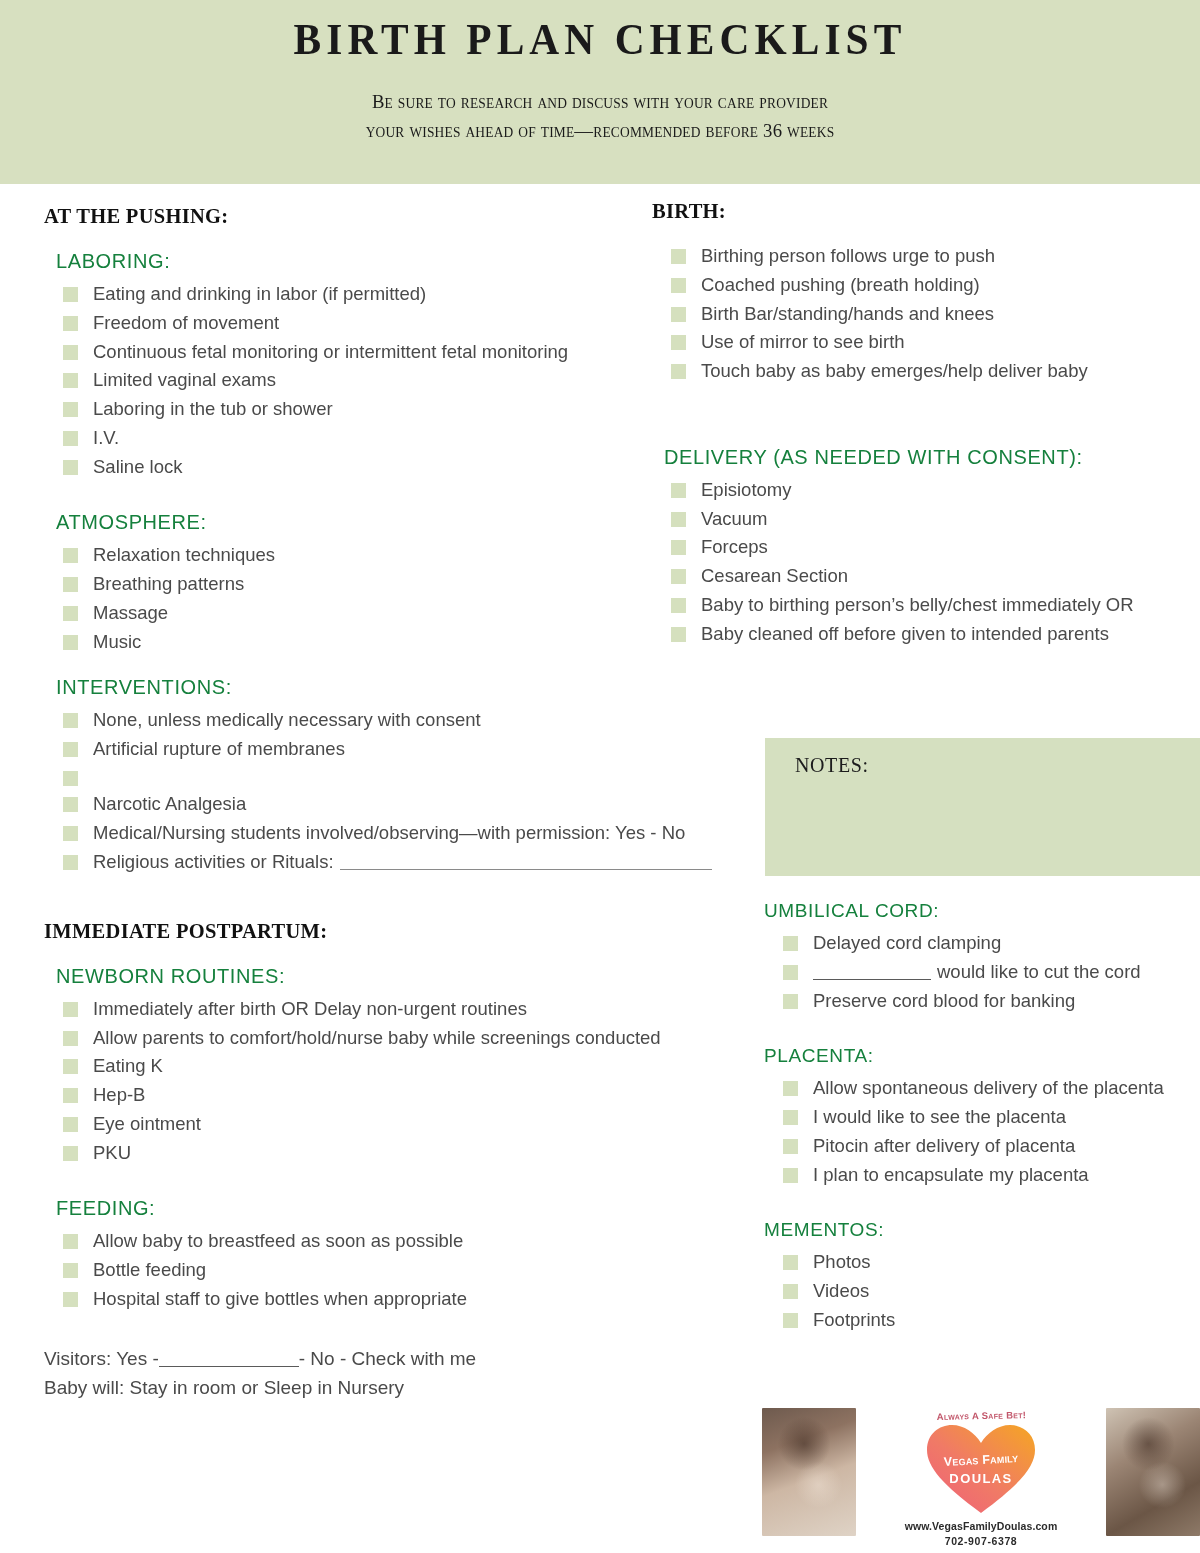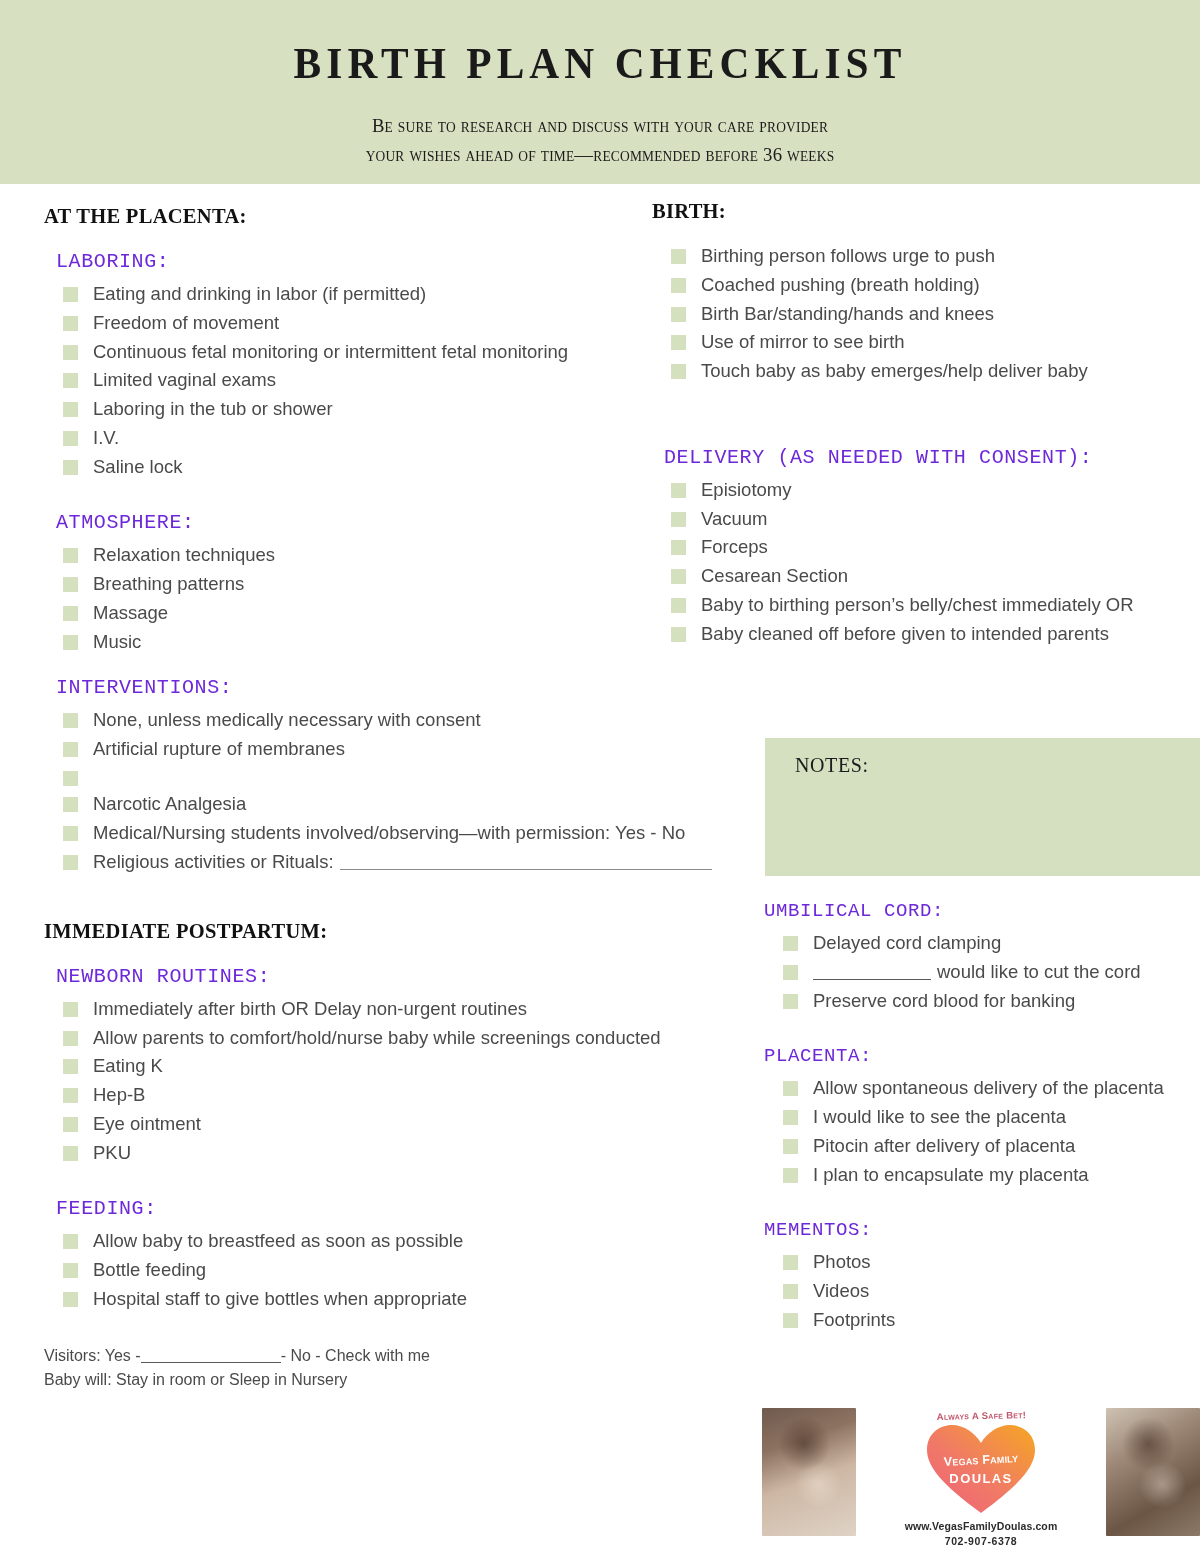--- a/index.html
+++ b/index.html
@@ -17,21 +17,21 @@
 
   
   .header-band {
     position: absolute;
     left: 0; top: 0;
     width: 1200px;
     height: 184px;
     background: #d7e0c0;
     text-align: center;
     box-sizing: border-box;
-    padding-top: 36px;
+    padding-top: 12px;
   }
   .doc-title {
     font-family: "Liberation Serif", serif;
     font-size: 45px;
     font-weight: 700;
     letter-spacing: 5.5px;
     color: #1a1a1a;
     margin: 0;
     line-height: 1.2;
     transform: scaleX(0.92);
@@ -71,24 +71,24 @@
   
   .sec-head {
     font-family: "Liberation Serif", serif;
     font-size: 20.5px;
     font-weight: 700;
     color: #111111;
     letter-spacing: 0.3px;
     margin: 0 0 22px 0;
   }
   .sub-head {
-    font-family: Liberation Mono, monospace;
+    font-family: Liberation Sans, sans-serif;
     font-size: 20px;
     font-weight: 400;
-    color: #6d28d9;
+    color: #15803d;
     letter-spacing: 0.6px;
     margin: 0 0 10px 0;
   }
   .indent {
     margin-left: 12px;
   }
   .sub-head.sm {
     font-size: 19px;
   }
 
@@ -153,21 +153,21 @@
     color: #1c1c1c;
     letter-spacing: 0.6px;
     position: absolute;
     left: 30px;
     top: 16px;
   }
 
   
   .freeline {
     font-family: "Liberation Sans", sans-serif;
-    font-size: 16px;
+    font-size: 19px;
     color: #4a4a4a;
     line-height: 1.55;
     white-space: nowrap;
   }
   .freeline .blank-v {
     display: inline-block;
     border-bottom: 1.3px solid #5a5a5a;
     width: 140px;
     vertical-align: -2px;
   }
@@ -272,21 +272,21 @@
 <div class="header-band">
   <h1 class="doc-title">BIRTH PLAN CHECKLIST</h1>
   <p class="doc-subtitle">
     <span>Be sure to research and discuss with your care provider</span><br>
     <span>your wishes ahead of time—recommended before 36 weeks</span>
   </p>
 </div>
 
 <div class="col-left">
 
-  <div class="sec-head">AT THE PLACENTA:</div>
+  <div class="sec-head">AT THE PUSHING:</div>
 
   <div class="sub-head indent">LABORING:</div>
   <ul class="checklist indent">
     <li>
         <span class="cbox"></span>
         <span class="citem">Eating and drinking in labor (if permitted)</span>
       </li>
     <li>
         <span class="cbox"></span>
         <span class="citem">Freedom of movement</span>

